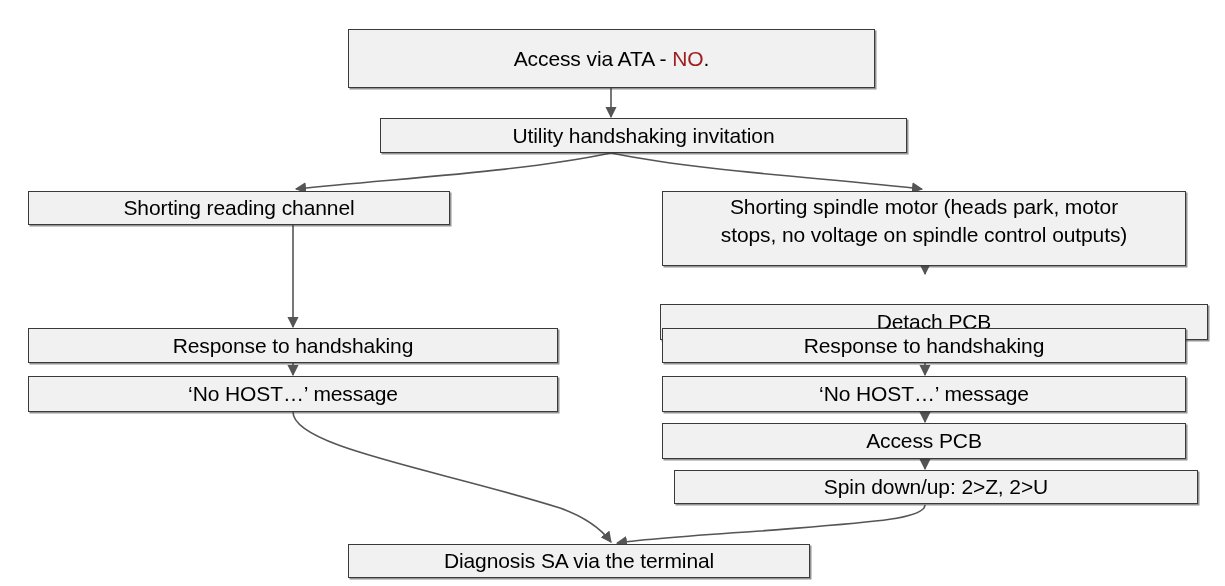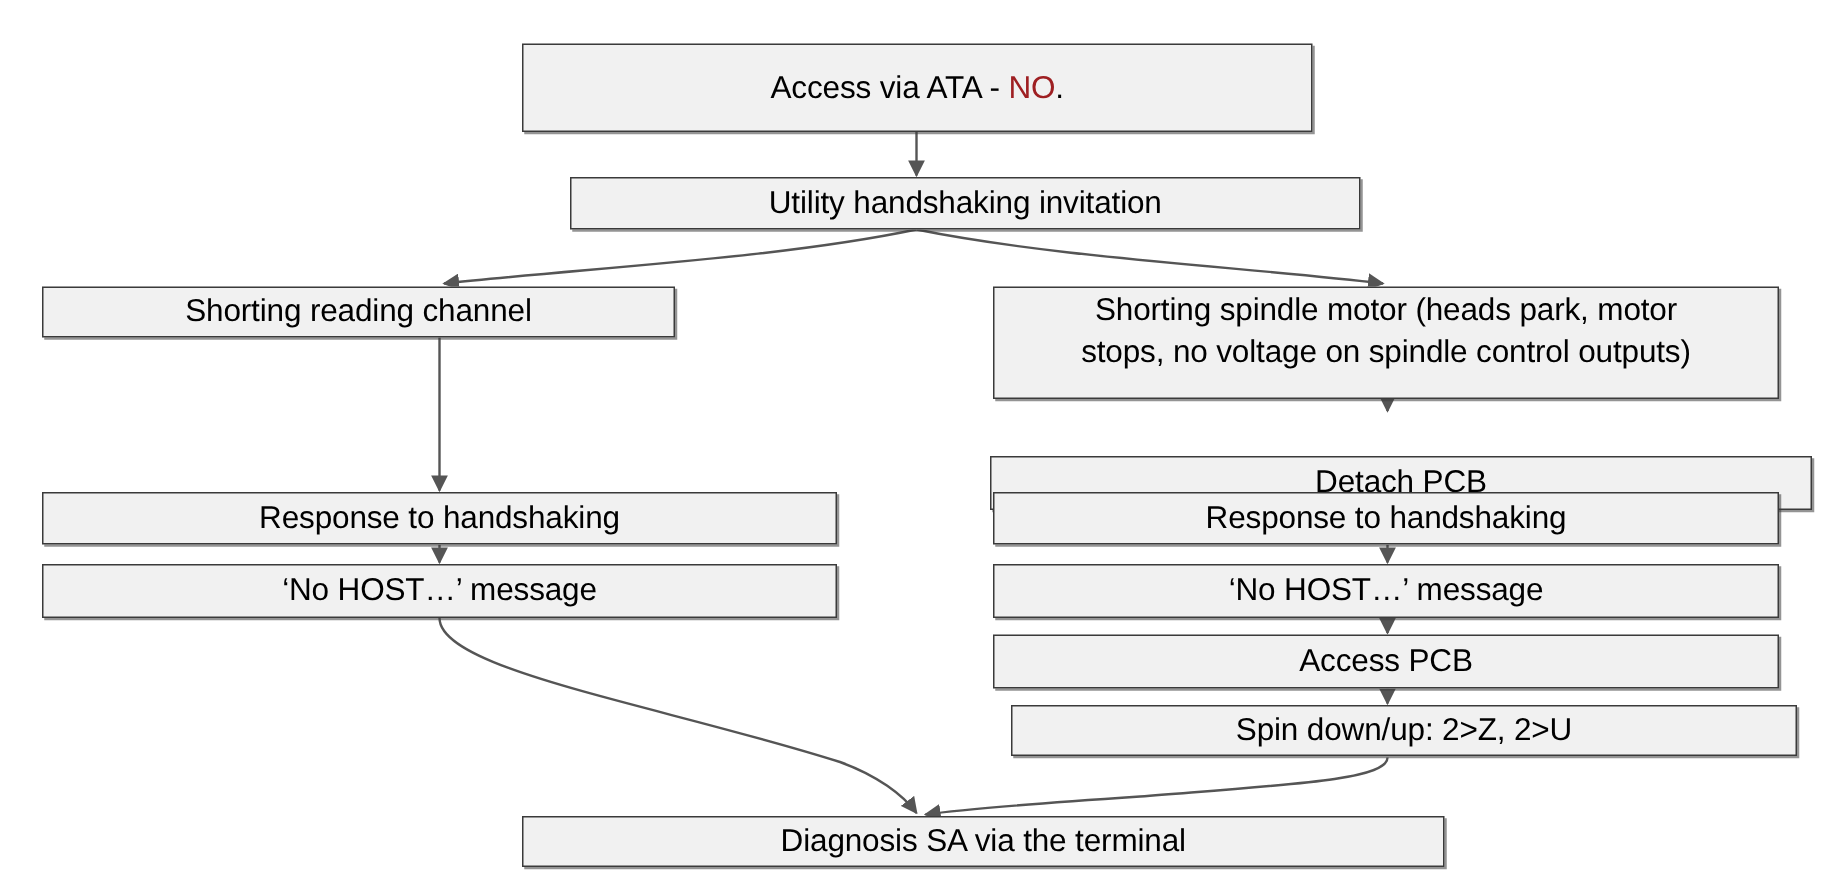--- a/index.html
+++ b/index.html
@@ -128,17 +128,17 @@
   </div>
 
   <div class="node" style="left:662px; top:423px; width:524px; height:36px;">
     <div class="txt">Access PCB</div>
   </div>
 
   <div class="node" style="left:662px; top:470px; width:524px; height:28px;margin-left:12px;">
     <div class="txt">Spin down/up: 2&gt;Z, 2&gt;U</div>
   </div>
 
-  <div class="node" style="left:348px; top:544px; width:615px; height:34px;justify-content:flex-end;">
+  <div class="node" style="left:348px; top:544px; width:462px; height:34px;justify-content:flex-end;">
     <div class="txt">Diagnosis SA via the terminal</div>
   </div>
 
 </div>
 
 </body></html>

